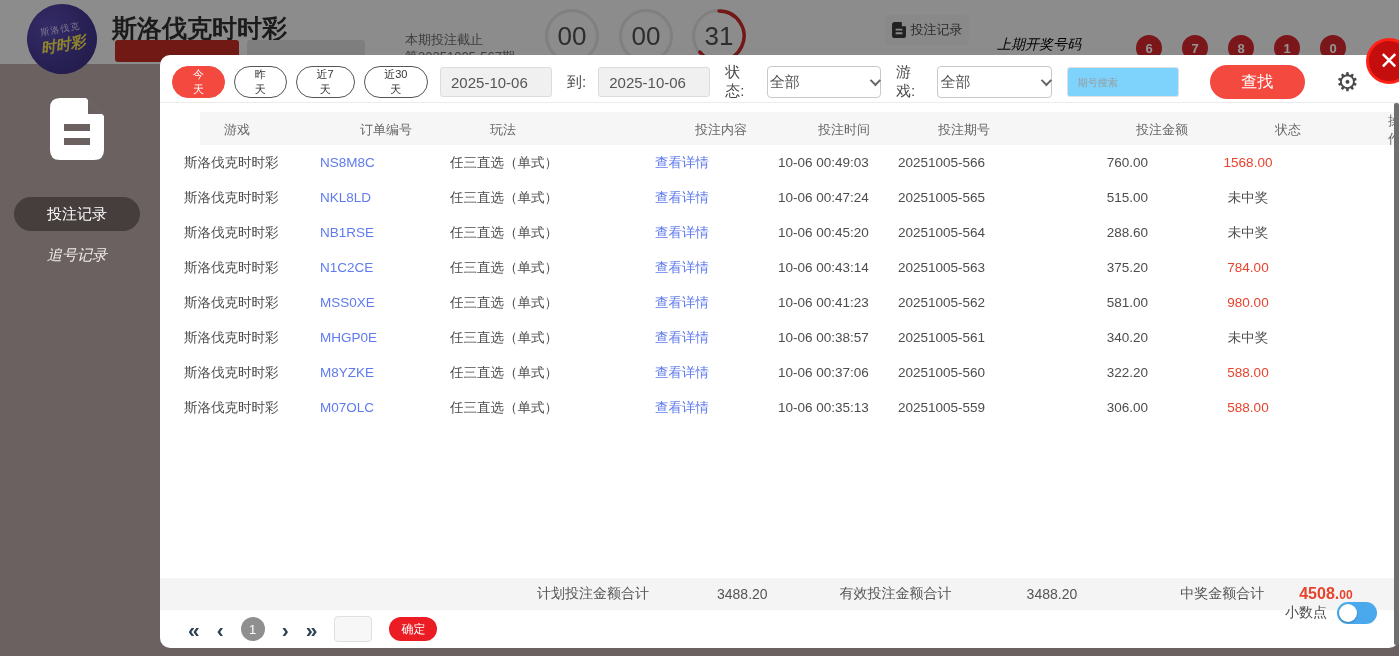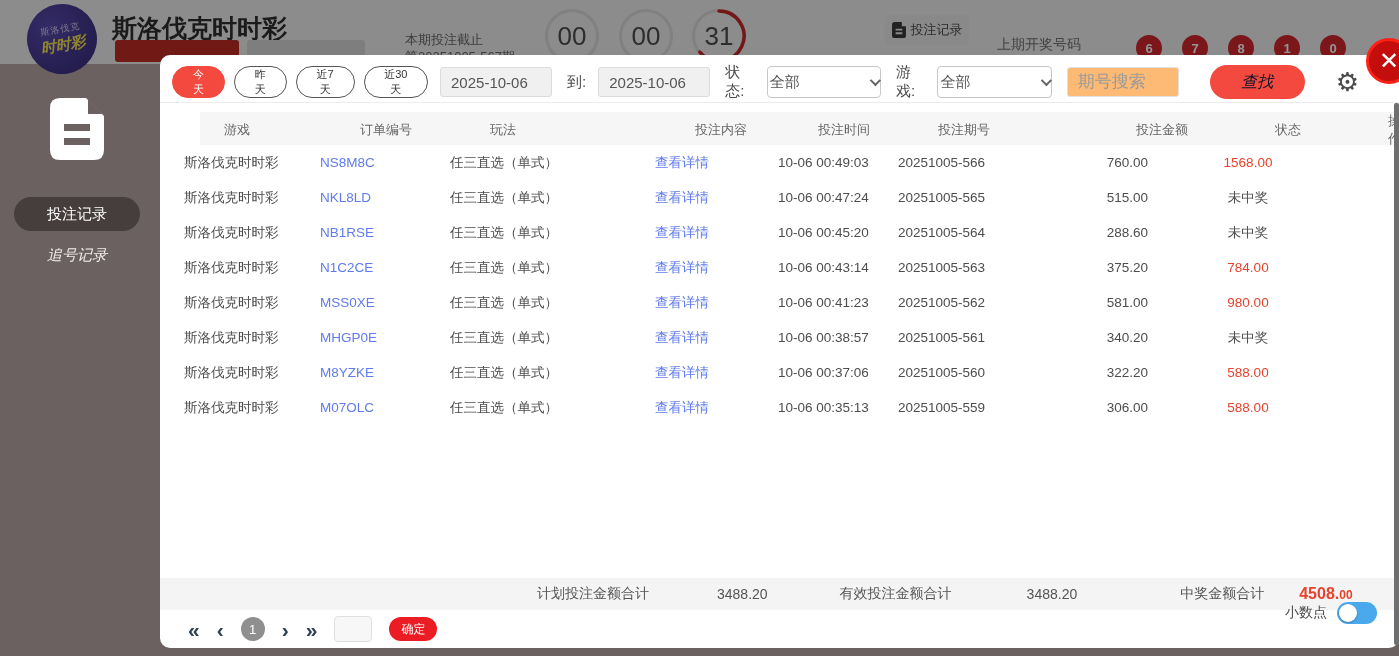--- a/index.html
+++ b/index.html
@@ -15,21 +15,21 @@
   .logo .l2{font-size:15px;font-weight:bold;font-style:italic;color:#f5e44e;}
   .page-title{position:absolute;left:112px;top:12px;font-size:25px;font-weight:bold;color:#2f2f2f;}
   .stub-red{position:absolute;left:115px;top:40px;width:124px;height:22px;background:#c32b23;border-radius:3px;}
   .stub-gray{position:absolute;left:247px;top:40px;width:118px;height:22px;background:#d9d9d9;border-radius:3px;}
   .deadline{position:absolute;left:405px;top:31px;font-size:13px;color:#6a6a6a;line-height:17px;}
   .cd{position:absolute;top:9px;width:54px;height:54px;border:3px solid #dcdcdc;border-radius:50%;
       display:flex;align-items:center;justify-content:center;font-size:26px;color:#4f4f4f;}
   .cd .arc{position:absolute;left:-3px;top:-3px;}
   .rec-btn{position:absolute;left:885px;top:15px;width:84px;height:30px;background:#ececec;border-radius:4px;
            display:flex;align-items:center;justify-content:center;gap:5px;font-size:13px;color:#4c4c4c;}
-  .last-draw-label{position:absolute;left:997px;top:36px;font-size:14px;color:#737373;}
+  .last-draw-label{position:absolute;left:997px;top:36px;font-size:14px;color:#000000;font-style:italic;}
   .balls{position:absolute;left:1136px;top:35px;display:flex;gap:20px;}
   .ball{width:26px;height:26px;border-radius:50%;background:var(--ball,#d4262e);color:#fff;
         display:flex;align-items:center;justify-content:center;font-size:13px;font-weight:bold;}
 
   
   .overlay{position:absolute;inset:0;background:rgba(0,0,0,0.42);z-index:5;}
 
   
   .sidebar{position:absolute;left:0;top:55px;width:160px;bottom:0;z-index:10;}
   .doc-icon{position:absolute;left:50px;top:43px;}
@@ -44,25 +44,25 @@
   .filterbar{position:absolute;left:12px;top:11px;right:40px;height:32px;display:flex;align-items:center;gap:9px;}
   .pill{height:32px;padding:10px 15px;border-radius:16px;border:1.5px solid #555;background:#fff;color:#333;
         font-size:11px;display:flex;align-items:center;cursor:pointer;}
   .pill.active{background:var(--accent,#f4493f);border-color:var(--accent,#f4493f);color:#fff;}
   .dateinput{width:112px;height:30px;background:#f0f0f0;border:1px solid #dcdcdc;border-radius:3px;
              font-size:15px;color:#555;padding:0 10px;margin-left:3px;}
   .flabel{font-size:15px;color:#4a4a4a;margin-left:6px;}
   .selectbox{width:120px;height:32px;border:1px solid #c8c8c8;border-radius:4px;background:#fff;
              display:flex;align-items:center;justify-content:space-between;padding:0 2px;font-size:15px;color:#555;cursor:pointer;}
   .chev{width:8px;height:8px;border-right:2px solid #666;border-bottom:2px solid #666;transform:rotate(45deg) translateY(-2px);}
-  .searchinput{width:112px;height:30px;background:#fdba74;border:1px solid #e0e0e0;border-radius:3px;
-               font-size:17px;color:#555;padding:0 10px;margin-left:6px;}
+  .searchinput{width:112px;height:30px;background:#7dd3fc;border:1px solid #e0e0e0;border-radius:3px;
+               font-size:10px;color:#555;padding:0 10px;margin-left:6px;}
   .searchinput::placeholder{color:#9a9a9a;}
   .find-btn{margin-left:22px;width:100px;height:34px;border:none;border-radius:17px;background:var(--accent,#f4493f);
-            color:#0f172a;font-size:16px;cursor:pointer;font-style:italic;}
+            color:#ffffff;font-size:16px;cursor:pointer;}
   .gear{margin-left:22px;font-size:26px;color:#4a4a4a;line-height:1;cursor:pointer;background:none;border:none;}
   .fdivider{position:absolute;left:0;right:0;top:47px;border-bottom:1px solid #ececec;}
 
   .trow{display:grid;grid-template-columns:136px 130px 205px 123px 120px 160px 90px 200px 1fr;
         padding-left:24px;align-items:center;font-size:13.5px;color:#4d4d4d;}
   .thead{position:absolute;left:0;right:5px;top:57px;height:33px;background:#f6f6f6;color:#666;font-size:13px;margin-left:40px;}
   .tbody{position:absolute;left:0;right:5px;top:90px;}
   .tbody .trow{height:35px;}
   .c-amount{text-align:right;}
   .c-status{text-align:center;}

